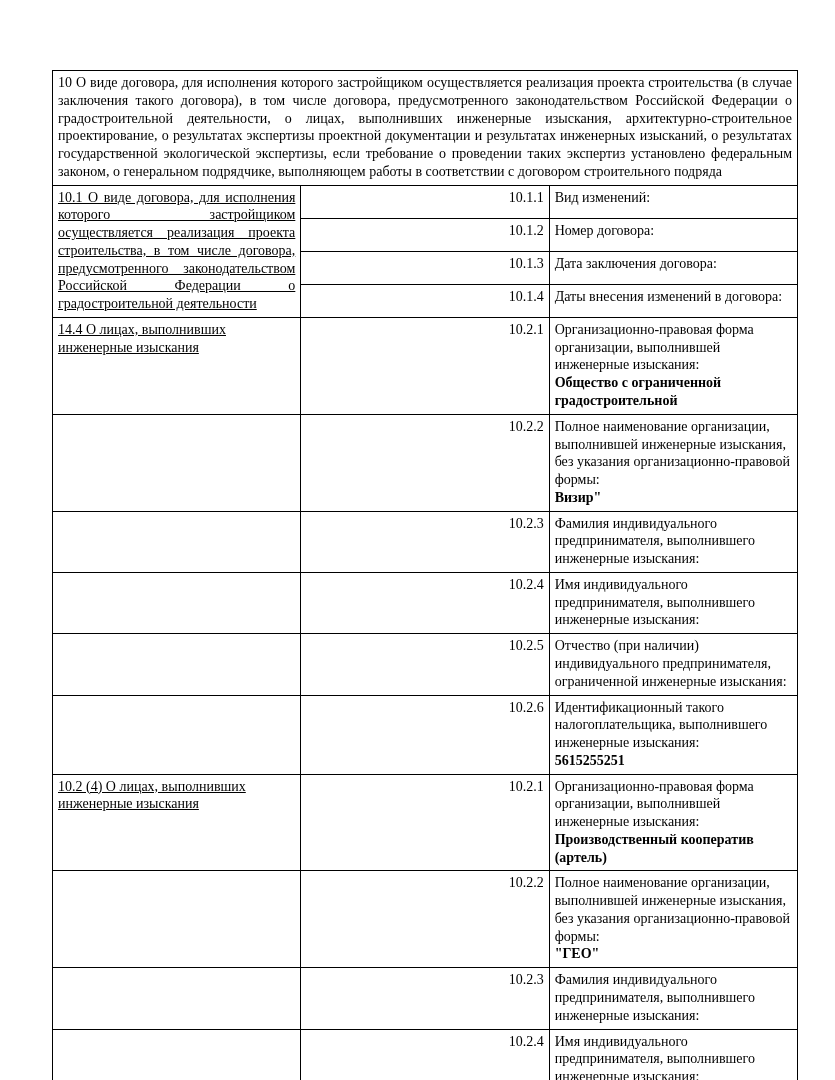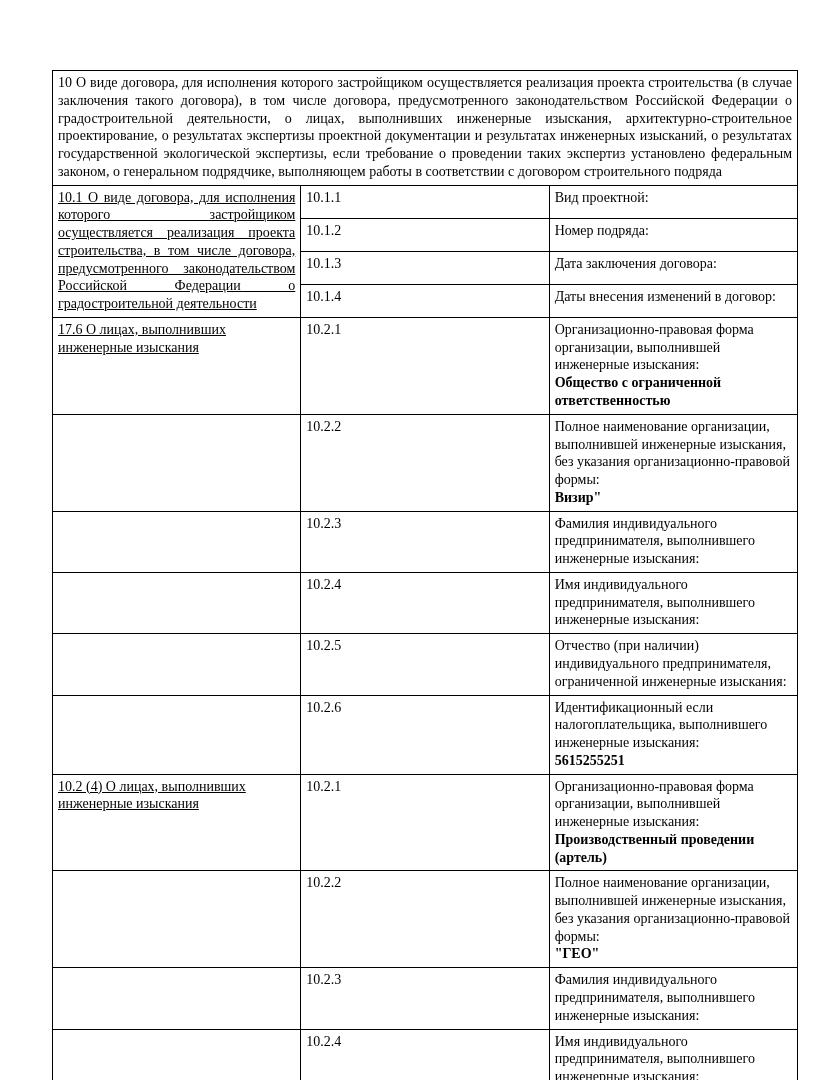--- a/index.html
+++ b/index.html
@@ -38,21 +38,21 @@
     border: 1px solid #000000;
     vertical-align: top;
     padding: 3px 5px 4px 5px;
   }
   td.col-label {
     width: 189px;
     text-decoration: underline;
   }
   td.col-code {
     width: 64px;
-    text-align: left;
+    text-align: right;
     padding-left: 6px;
   }
   td.col-text {
     width: 476px;
   }
   td.head-cell {
     text-align: justify;
     text-justify: inter-word;
     padding: 4px 6px 5px 6px;
     hyphens: auto;
@@ -81,55 +81,55 @@
     <tbody>
 
       <tr>
         <td class="head-cell" colspan="3">10 О виде договора, для исполнения которого застройщиком осуществляется реализация проекта строительства (в случае заключения такого договора), в том числе договора, предусмотренного законодательством Российской Федерации о градостроительной деятельности, о лицах, выполнивших инженерные изыскания, архитектурно-строительное проектирование, о результатах экспертизы проектной документации и результатах инженерных изысканий, о результатах государственной экологической экспертизы, если требование о проведении таких экспертиз установлено федеральным законом, о генеральном подрядчике, выполняющем работы в соответствии с договором строительного подряда</td>
       </tr>
 
       <tr>
         <td class="col-label justify" rowspan="4">10.1 О виде договора, для исполнения которого застройщиком осуществляется реализация проекта строительства, в том числе договора, предусмотренного законодательством Российской Федерации о градостроительной деятельности</td>
         <td class="col-code vmid">10.1.1</td>
         <td class="col-text vmid">
-          <span class="txt">Вид проектной:</span>
+          <span class="txt">Вид изменений:</span>
           <span class="bold-val"></span>
         </td>
       </tr>
 
       <tr>
         <td class="col-code">10.1.2</td>
         <td class="col-text">
-          <span class="txt">Номер подряда:</span>
+          <span class="txt">Номер договора:</span>
           <span class="bold-val"></span>
         </td>
       </tr>
 
       <tr>
         <td class="col-code">10.1.3</td>
         <td class="col-text">
           <span class="txt">Дата заключения договора:</span>
           <span class="bold-val"></span>
         </td>
       </tr>
 
       <tr>
         <td class="col-code">10.1.4</td>
         <td class="col-text">
-          <span class="txt">Даты внесения изменений в договор:</span>
-          <span class="bold-val"></span>
-        </td>
-      </tr>
-
-      <tr>
-        <td class="col-label">17.6 О лицах, выполнивших инженерные изыскания</td>
+          <span class="txt">Даты внесения изменений в договора:</span>
+          <span class="bold-val"></span>
+        </td>
+      </tr>
+
+      <tr>
+        <td class="col-label">14.4 О лицах, выполнивших инженерные изыскания</td>
         <td class="col-code vmid">10.2.1</td>
         <td class="col-text">
           <span class="txt">Организационно-правовая форма организации, выполнившей инженерные изыскания:</span>
-          <span class="bold-val">Общество с ограниченной ответственностью</span>
+          <span class="bold-val">Общество с ограниченной градостроительной</span>
         </td>
       </tr>
 
       <tr>
         <td class="col-label"></td>
         <td class="col-code vmid">10.2.2</td>
         <td class="col-text">
           <span class="txt">Полное наименование организации, выполнившей инженерные изыскания, без указания организационно-правовой формы:</span>
           <span class="bold-val">Визир"</span>
         </td>
@@ -159,31 +159,31 @@
         <td class="col-text">
           <span class="txt">Отчество (при наличии) индивидуального предпринимателя, ограниченной инженерные изыскания:</span>
           <span class="bold-val"></span>
         </td>
       </tr>
 
       <tr>
         <td class="col-label"></td>
         <td class="col-code vmid">10.2.6</td>
         <td class="col-text">
-          <span class="txt">Идентификационный если налогоплательщика, выполнившего инженерные изыскания:</span>
+          <span class="txt">Идентификационный такого налогоплательщика, выполнившего инженерные изыскания:</span>
           <span class="bold-val">5615255251</span>
         </td>
       </tr>
 
       <tr>
         <td class="col-label">10.2 (4) О лицах, выполнивших инженерные изыскания</td>
         <td class="col-code vmid">10.2.1</td>
         <td class="col-text">
           <span class="txt">Организационно-правовая форма организации, выполнившей инженерные изыскания:</span>
-          <span class="bold-val">Производственный проведении (артель)</span>
+          <span class="bold-val">Производственный кооператив (артель)</span>
         </td>
       </tr>
 
       <tr>
         <td class="col-label"></td>
         <td class="col-code vmid">10.2.2</td>
         <td class="col-text">
           <span class="txt">Полное наименование организации, выполнившей инженерные изыскания, без указания организационно-правовой формы:</span>
           <span class="bold-val">"ГЕО"</span>
         </td>

